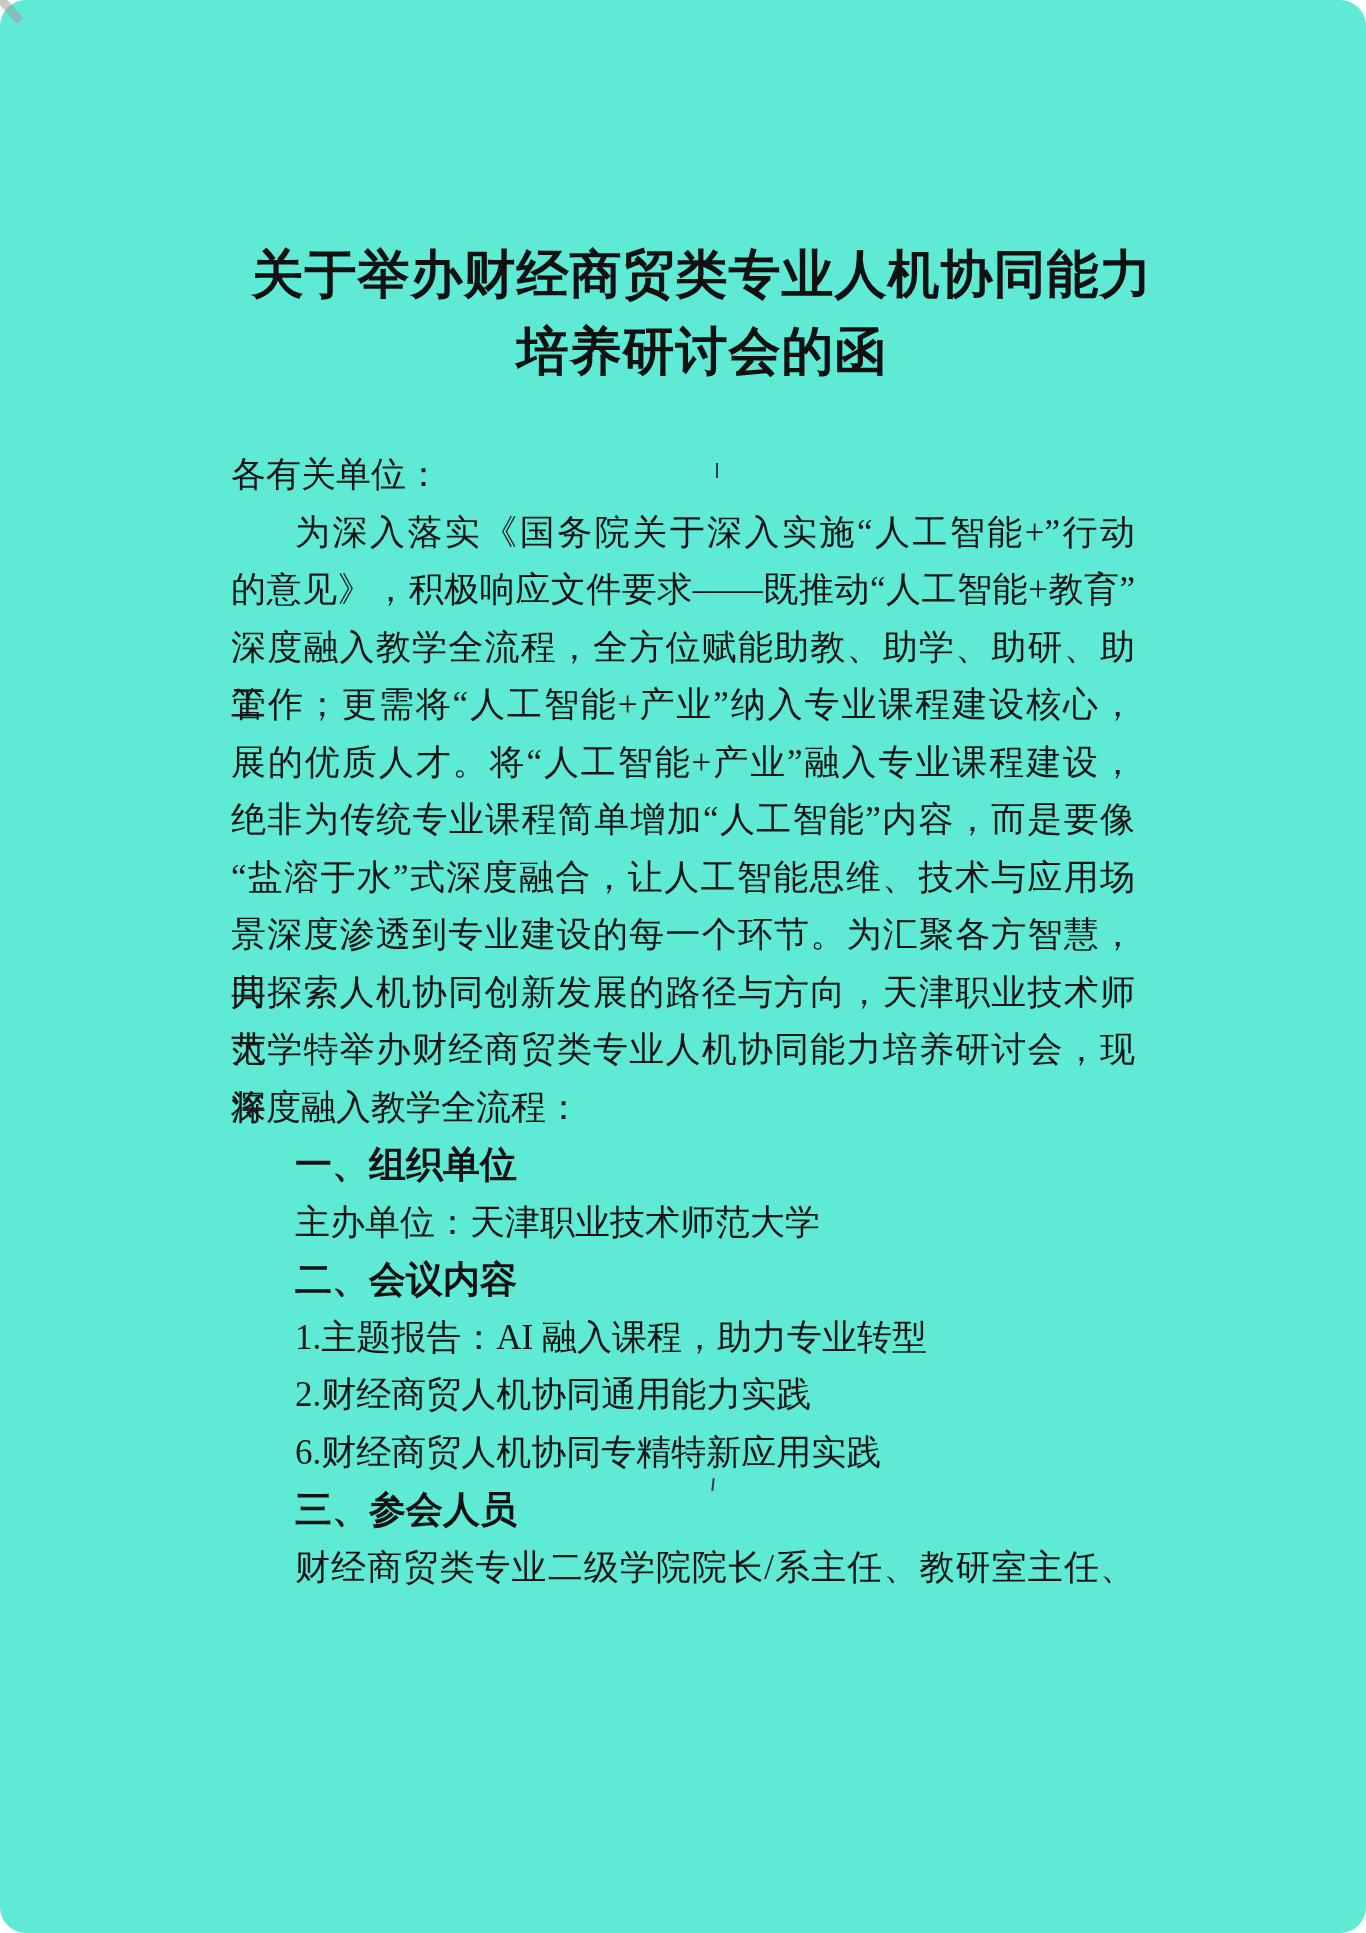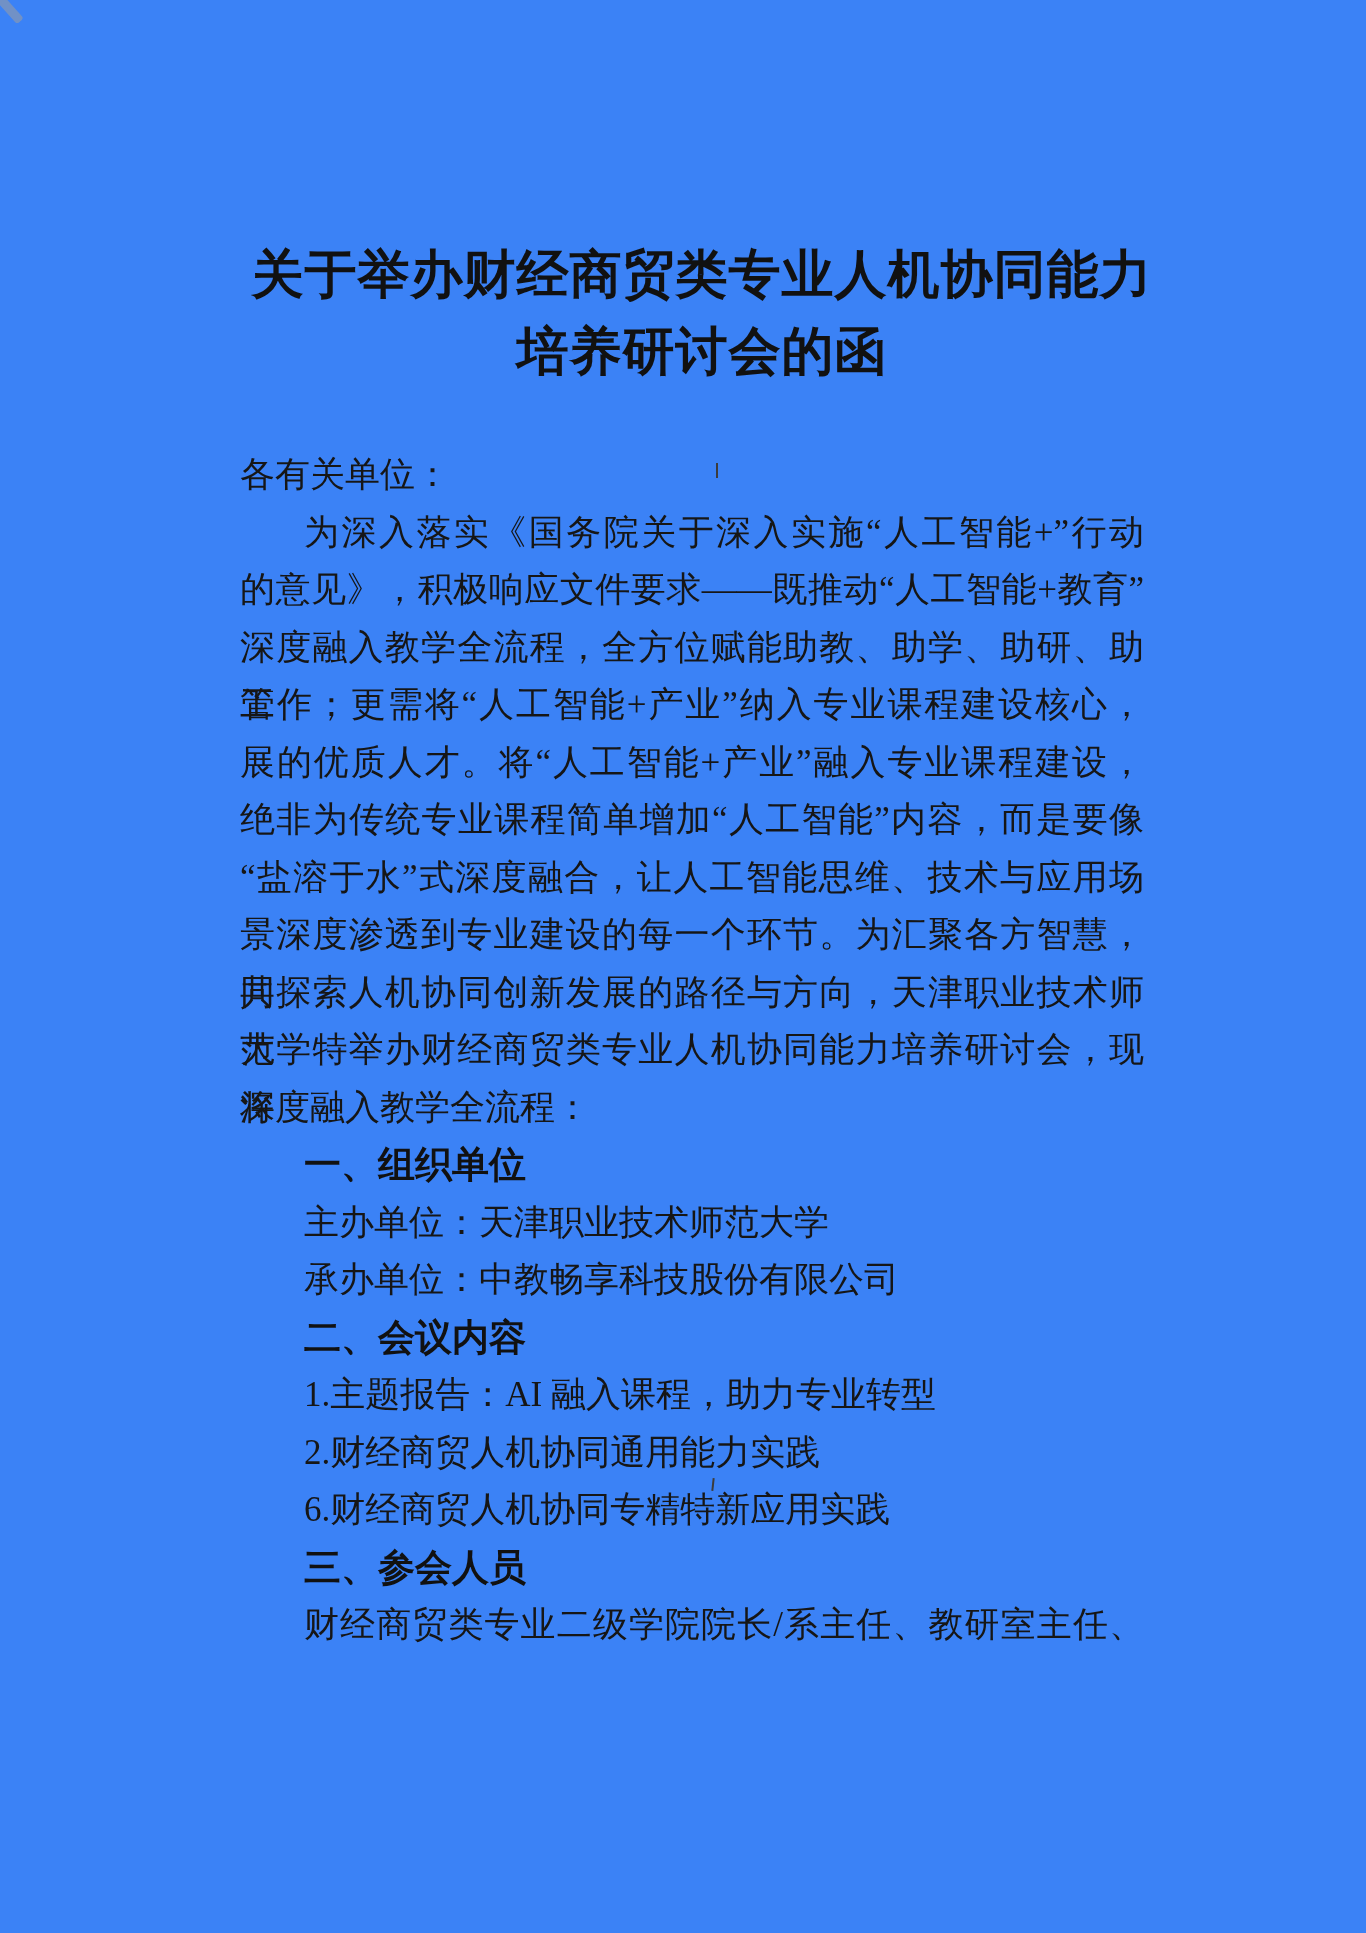--- a/index.html
+++ b/index.html
@@ -8,21 +8,22 @@
     height: 1933px;
     background: #ffffff;
     font-family: "Liberation Serif", serif;
     color: #161616;
     position: relative;
     overflow: hidden;
   }
   .page {
     position: absolute;
     inset: 0;
-    background: #3b82f6;
+    background: #5eead4;
+    border-radius: 26px;
   }
   
   .corner-smudge {
     position: absolute;
     left: -8px;
     top: 4px;
     width: 34px;
     height: 9px;
     background: #9f9f9f;
     opacity: 0.55;
@@ -37,21 +38,21 @@
     text-align: center;
     font-family: "Liberation Sans", sans-serif;
     font-weight: 700;
     font-size: 52px;
     line-height: 77px;
     color: #111111;
     letter-spacing: 1px;
   }
   .content {
     position: absolute;
-    left: 240px;
+    left: 231px;
     top: 446px;
     width: 904px;
     font-size: 35px;
   }
   .ln {
     height: 57.5px;
     line-height: 57.5px;
     white-space: normal;
   }
   .indent { padding-left: 64px; }
@@ -97,21 +98,20 @@
     <div class="ln justify">展的优质人才。将“人工智能+产业”融入专业课程建设，</div>
     <div class="ln justify">绝非为传统专业课程简单增加“人工智能”内容，而是要像</div>
     <div class="ln justify">“盐溶于水”式深度融合，让人工智能思维、技术与应用场</div>
     <div class="ln justify">景深度渗透到专业建设的每一个环节。为汇聚各方智慧，共</div>
     <div class="ln justify">同探索人机协同创新发展的路径与方向，天津职业技术师范</div>
     <div class="ln justify">大学特举办财经商贸类专业人机协同能力培养研讨会，现将</div>
     <div class="ln">深度融入教学全流程：</div>
 
     <div class="ln indent heading">一、组织单位</div>
     <div class="ln indent">主办单位：天津职业技术师范大学</div>
-    <div class="ln indent">承办单位：中教畅享科技股份有限公司</div>
 
     <div class="ln indent heading">二、会议内容</div>
     <div class="ln indent">1.主题报告：AI 融入课程，助力专业转型</div>
     <div class="ln indent">2.财经商贸人机协同通用能力实践</div>
     <div class="ln indent">6.财经商贸人机协同专精特新应用实践</div>
 
     <div class="ln indent heading">三、参会人员</div>
     <div class="ln indent justify">财经商贸类专业二级学院院长/系主任、教研室主任、</div>
   </div>
 

